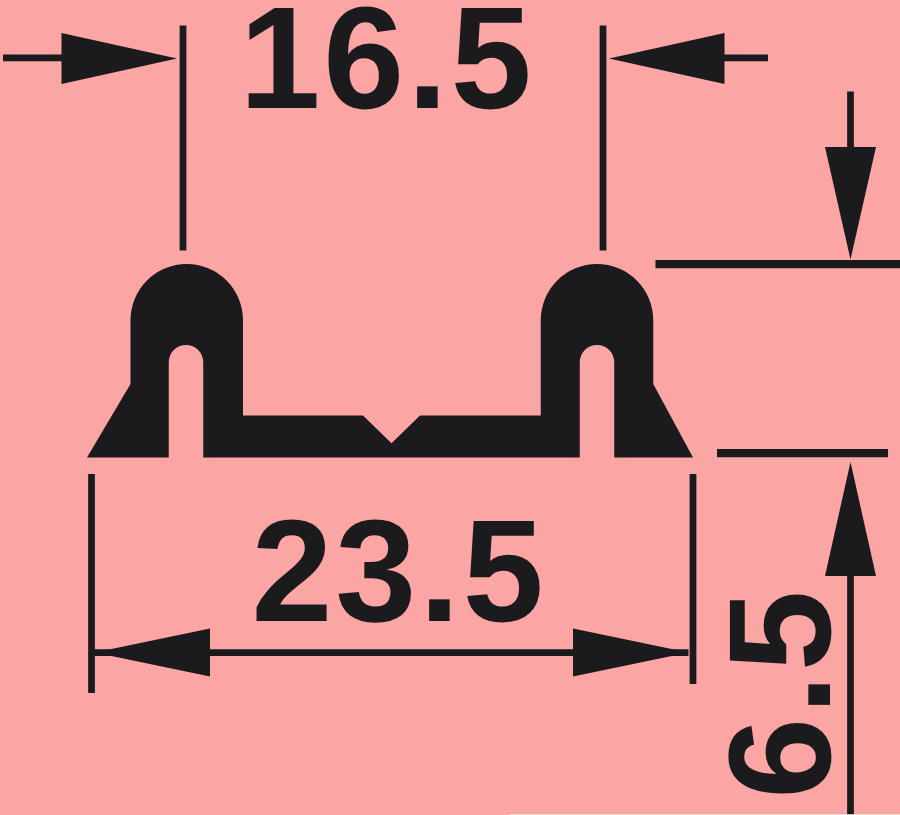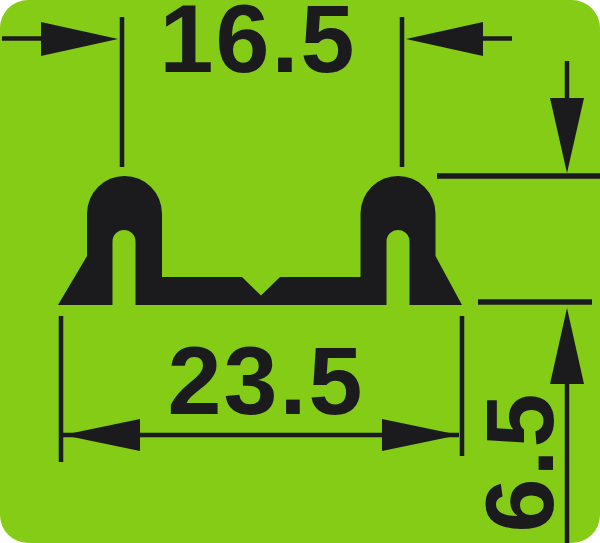--- a/index.html
+++ b/index.html
@@ -4,24 +4,23 @@
 <style>
   html, body {
     margin: 0;
     padding: 0;
     background: #ffffff;
   }
   .canvas {
     position: relative;
     width: 600px;
     height: 543px;
-    background: #84cc16;
+    background: #fca5a5;
     overflow: hidden;
     font-family: "Liberation Sans", sans-serif;
-    border-radius: 28px;
   }
   .canvas svg {
     display: block;
     width: 600px;
     height: 543px;
   }
   .dim-text {
     font-family: "Liberation Sans", sans-serif;
     font-weight: bold;
     font-size: 97px;

